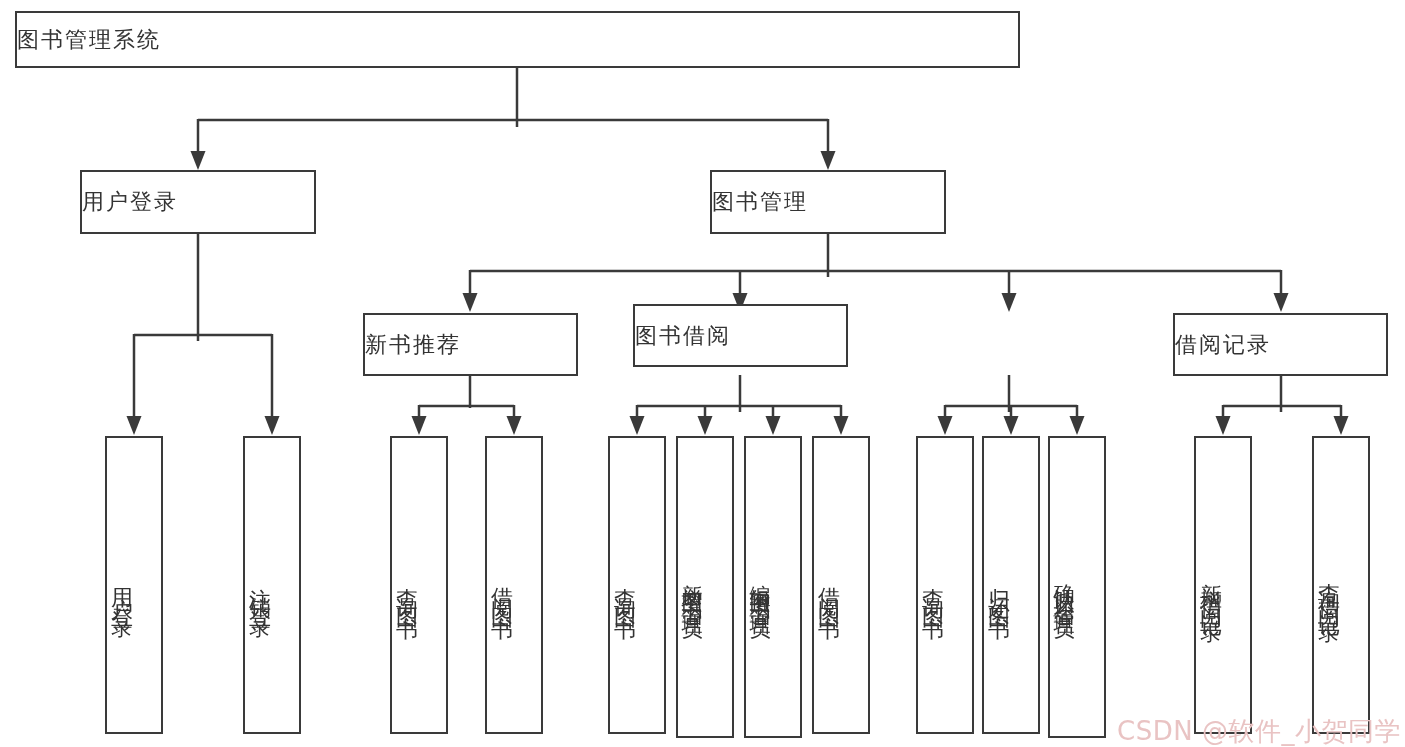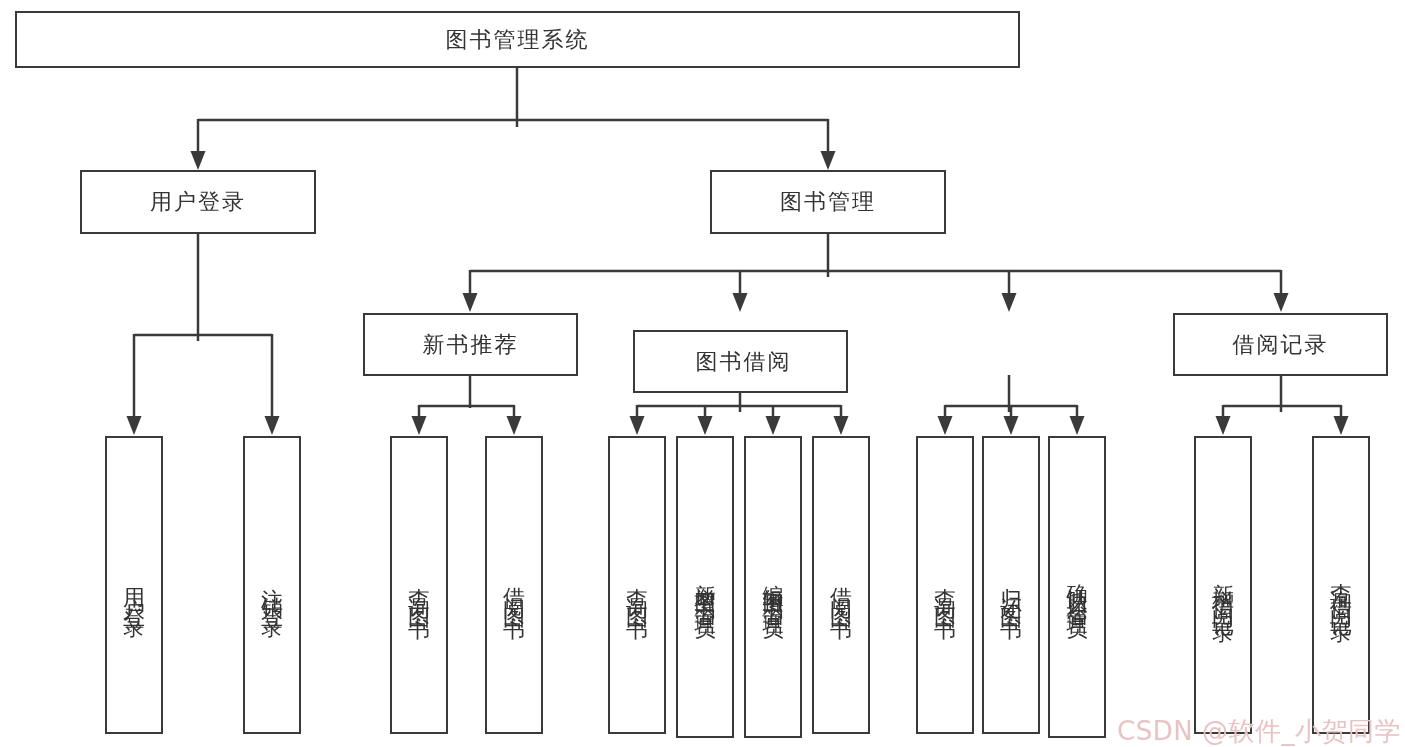--- a/index.html
+++ b/index.html
@@ -27,21 +27,20 @@
     z-index: 0;
   }
 
   .node {
     position: absolute;
     box-sizing: border-box;
     border: 2.5px solid var(--line);
     background: var(--bg);
     display: flex;
     align-items: center;
-    justify-content: center;
     z-index: 1;
   }
 
   .hlabel {
     font-size: 22px;
     color: var(--ink);
     letter-spacing: 2px;
     white-space: nowrap;
   }
 
@@ -145,21 +144,21 @@
   <div class="node" style="left:80px; top:170px; width:236px; height:64px;">
     <span class="hlabel">用户登录</span>
   </div>
   <div class="node" style="left:710px; top:170px; width:236px; height:64px;">
     <span class="hlabel">图书管理</span>
   </div>
 
   <div class="node" style="left:363px; top:313px; width:215px; height:63px;">
     <span class="hlabel">新书推荐</span>
   </div>
-  <div class="node" style="left:633px; top:330px; width:215px; height:63px;padding-left:6px;">
+  <div class="node" style="left:633px; top:304px; width:215px; height:63px;">
     <span class="hlabel">图书借阅</span>
   </div>
   <div class="node" style="left:1173px; top:313px; width:215px; height:63px;">
     <span class="hlabel">借阅记录</span>
   </div>
 
   <div class="node" style="left:105px; top:436px; width:58px; height:298px;">
     <span class="vlabel ls4">用户登录</span>
   </div>
   <div class="node" style="left:243px; top:436px; width:58px; height:298px;">

